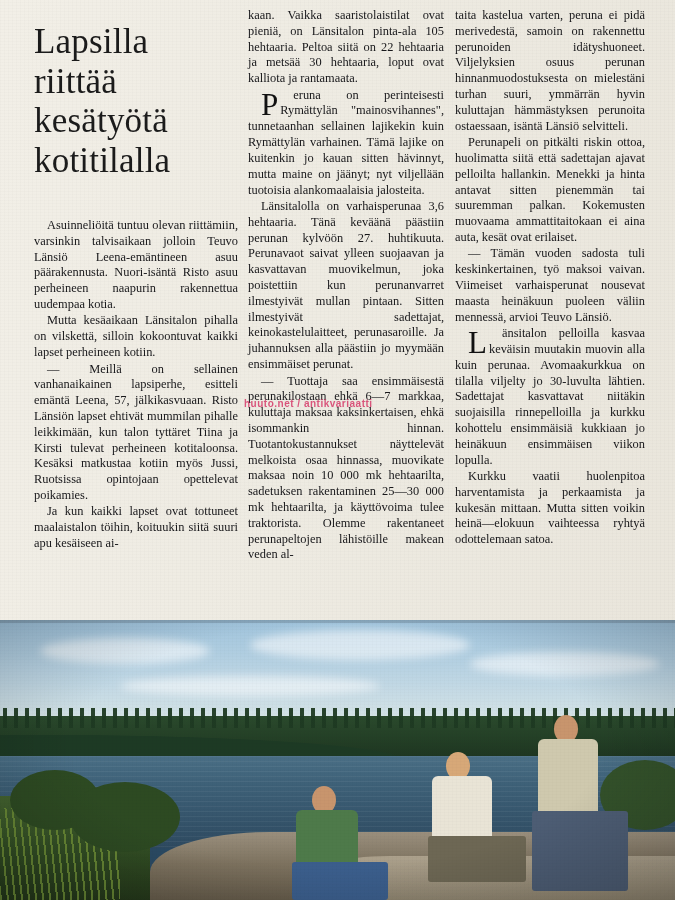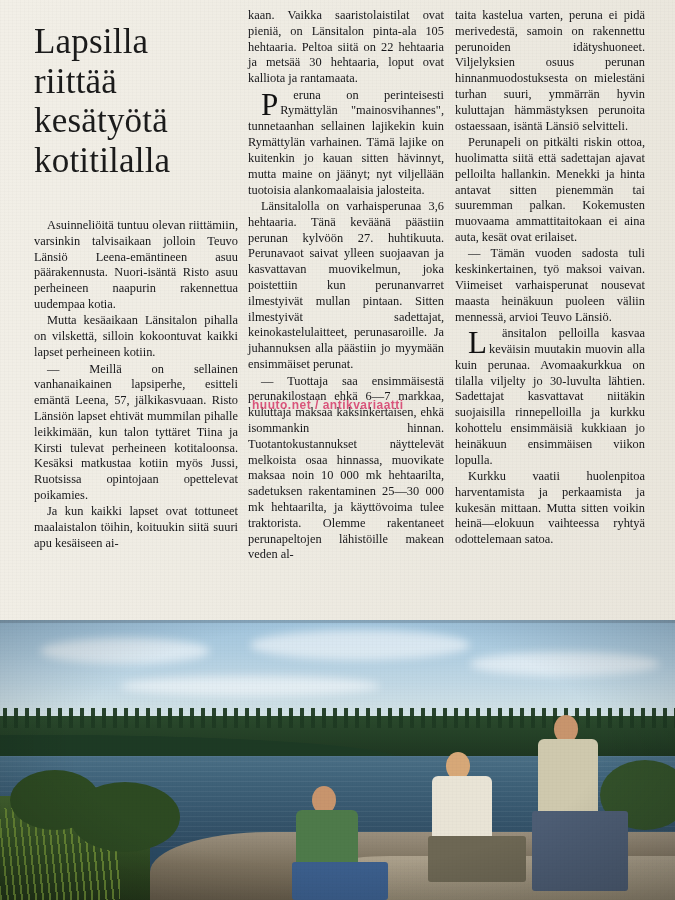--- a/index.html
+++ b/index.html
@@ -86,24 +86,24 @@
     font-size: 31px;
     line-height: 0.83;
     padding: 4px 2px 0 0;
     font-family: "Liberation Serif", serif;
     color: #111;
   }
   .dropcap { text-indent: 0; }
 
   .watermark {
     position: absolute;
-    left: 252px;
+    left: 244px;
     top: 398px;
     font-family: "Liberation Sans", sans-serif;
-    font-size: 12px;
+    font-size: 10px;
     font-weight: bold;
     color: #d63b6a;
     letter-spacing: 0.5px;
     opacity: 0.85;
     white-space: nowrap;
     z-index: 40;
   }
 
   
   .photo {

